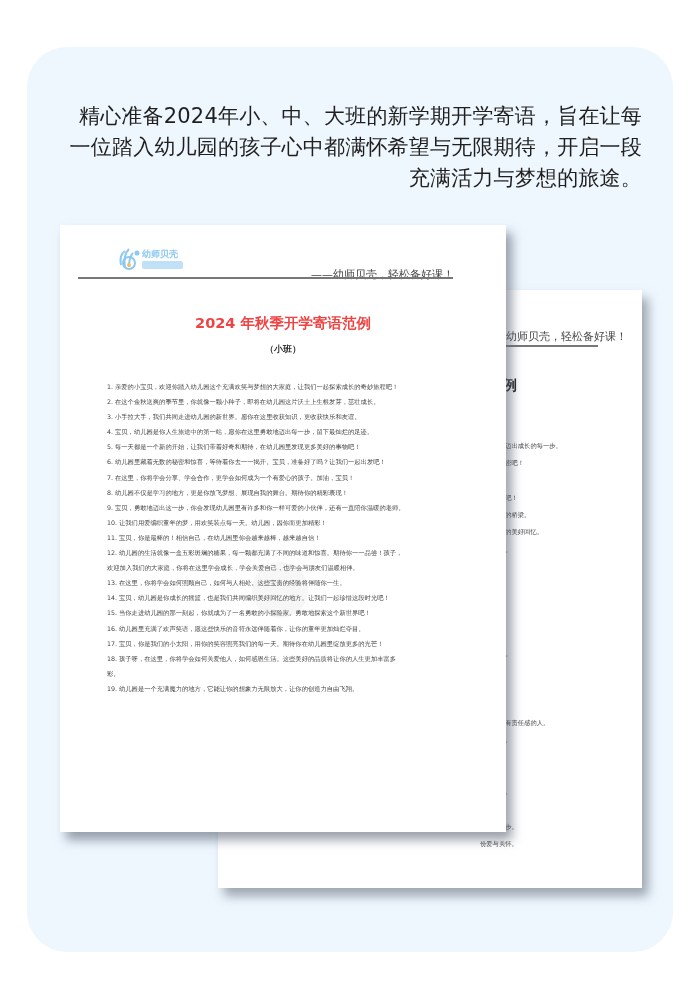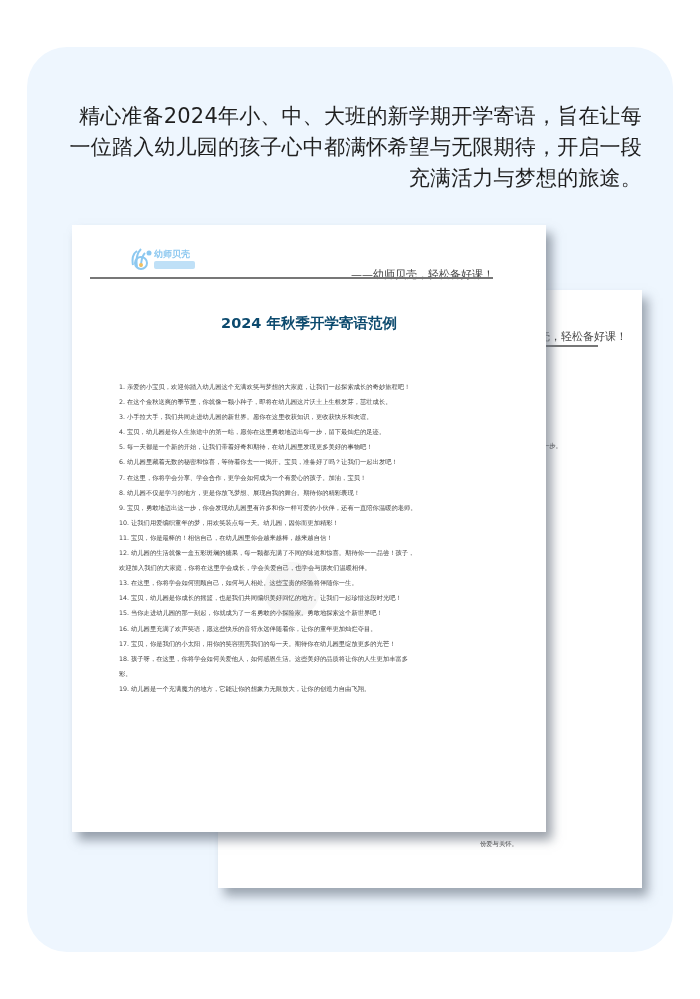--- a/index.html
+++ b/index.html
@@ -1,27 +1,27 @@
 <!DOCTYPE html>
 <html><head>
 <meta charset="utf-8">
 <style>
   html,body{margin:0;padding:0;}
   body{width:700px;height:999px;background:#ffffff;position:relative;overflow:hidden;font-family:"DejaVu Sans","Liberation Sans",sans-serif;}
   .card{position:absolute;left:27px;top:47px;width:646px;height:905px;background:#eef6fe;border-radius:40px;}
   .intro{position:absolute;left:67px;top:101px;width:575px;font-size:21px;line-height:31px;color:#1f1f1f;letter-spacing:0.2px;text-align:right;}
   .page{position:absolute;background:#fff;}
   .back{left:218px;top:290px;width:424px;height:598px;box-shadow:6px 8px 10px rgba(90,100,115,0.55);}
-  .front{left:72px;top:225px;width:446px;height:607px;box-shadow:6px 8px 10px rgba(90,100,115,0.6);z-index:2;padding-left:28px;}
+  .front{left:60px;top:225px;width:446px;height:607px;box-shadow:6px 8px 10px rgba(90,100,115,0.6);z-index:2;}
   .logo{position:absolute;left:57px;top:20px;width:80px;height:28px;}
   .slogan{position:absolute;font-size:11px;color:#444;}
   .front .slogan{right:52px;top:42px;}
   .hr{position:absolute;height:2px;background:#777;}
   .front .hr{left:18px;right:53px;top:52px;}
-  .doc-title{position:absolute;left:0;right:0;top:89px;text-align:center;font-size:14.5px;font-weight:bold;color:#0c4a6e;}
+  .doc-title{position:absolute;left:0;right:0;top:89px;text-align:center;font-size:14.5px;font-weight:bold;color:#ef4444;}
   .doc-sub{position:absolute;left:0;right:0;top:118px;text-align:center;font-size:9px;font-weight:bold;color:#333;}
   .list{position:absolute;left:47px;top:154px;width:300px;font-size:6.3px;line-height:15.1px;color:#444;}
   .list .item{white-space:normal;}
   .back .slogan{left:266px;top:39px;}
   .back .hr{left:262px;right:44px;top:55px;}
   .back-title{position:absolute;left:270px;top:86px;font-size:14.5px;font-weight:bold;color:#222;}
   .back-lines{position:absolute;left:262px;top:147px;width:150px;font-size:6.3px;line-height:17.3px;color:#444;white-space:nowrap;}
   .watermark{position:absolute;left:140px;top:320px;width:160px;height:90px;opacity:0.05;background:radial-gradient(circle,#555 30%,transparent 31%);}
 </style>
 </head>
@@ -71,20 +71,21 @@
     </g>
     <circle cx="12" cy="20" r="2" fill="#f3c060"></circle>
     <circle cx="20" cy="8" r="2.5" fill="#8cc8f0"></circle>
     <text x="25" y="12" font-size="9" fill="#8cc8f0" font-weight="bold" font-family="DejaVu Sans, sans-serif">幼师贝壳</text>
     <rect x="25" y="16" width="41" height="8" rx="2" fill="#bfe0f7"></rect>
   </svg>
   <div class="slogan">——幼师贝壳，轻松备好课！</div>
   <div class="hr"></div>
   <div class="watermark"></div>
   <div class="doc-title">2024 年秋季开学寄语范例</div>
+  <div class="doc-sub">（小班）</div>
   <div class="list">
     <div class="item">1.  亲爱的小宝贝，欢迎你踏入幼儿园这个充满欢笑与梦想的大家庭，让我们一起探索成长的奇妙旅程吧！</div>
     <div class="item">2.  在这个金秋送爽的季节里，你就像一颗小种子，即将在幼儿园这片沃土上生根发芽，茁壮成长。</div>
     <div class="item">3.  小手拉大手，我们共同走进幼儿园的新世界。愿你在这里收获知识，更收获快乐和友谊。</div>
     <div class="item">4.  宝贝，幼儿园是你人生旅途中的第一站，愿你在这里勇敢地迈出每一步，留下最灿烂的足迹。</div>
     <div class="item">5.  每一天都是一个新的开始，让我们带着好奇和期待，在幼儿园里发现更多美好的事物吧！</div>
     <div class="item">6.  幼儿园里藏着无数的秘密和惊喜，等待着你去一一揭开。宝贝，准备好了吗？让我们一起出发吧！</div>
     <div class="item">7.  在这里，你将学会分享、学会合作，更学会如何成为一个有爱心的孩子。加油，宝贝！</div>
     <div class="item">8.  幼儿园不仅是学习的地方，更是你放飞梦想、展现自我的舞台。期待你的精彩表现！</div>
     <div class="item">9.  宝贝，勇敢地迈出这一步，你会发现幼儿园里有许多和你一样可爱的小伙伴，还有一直陪你温暖的老师。</div>

